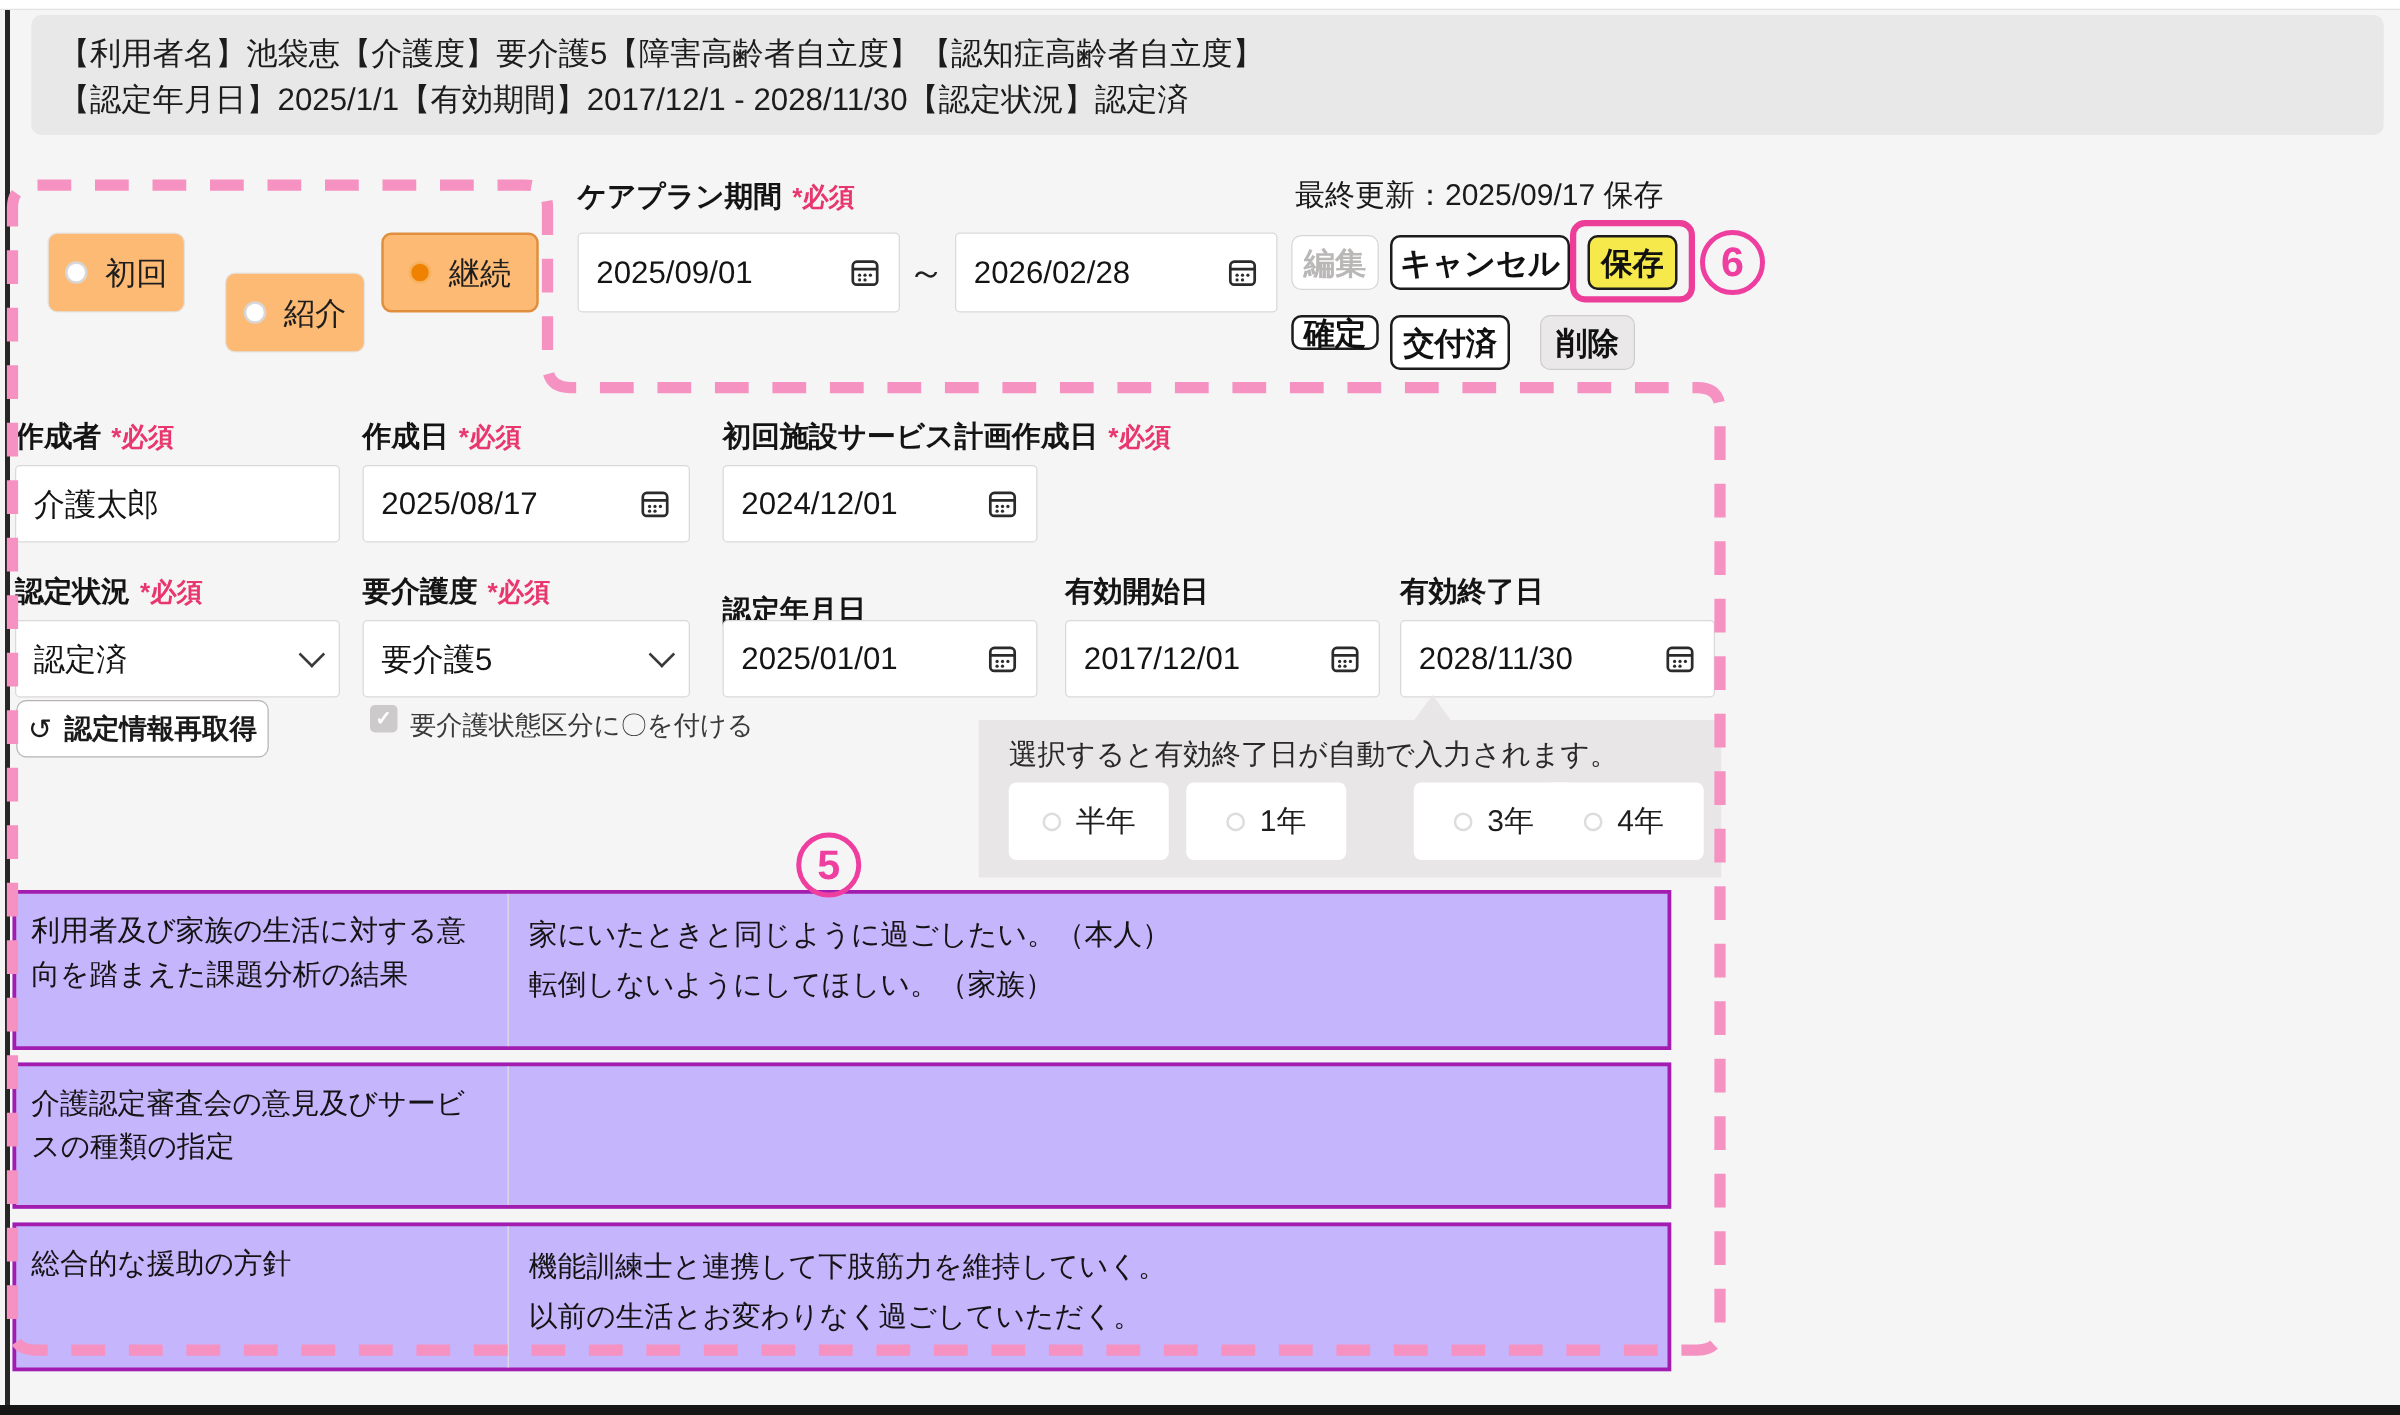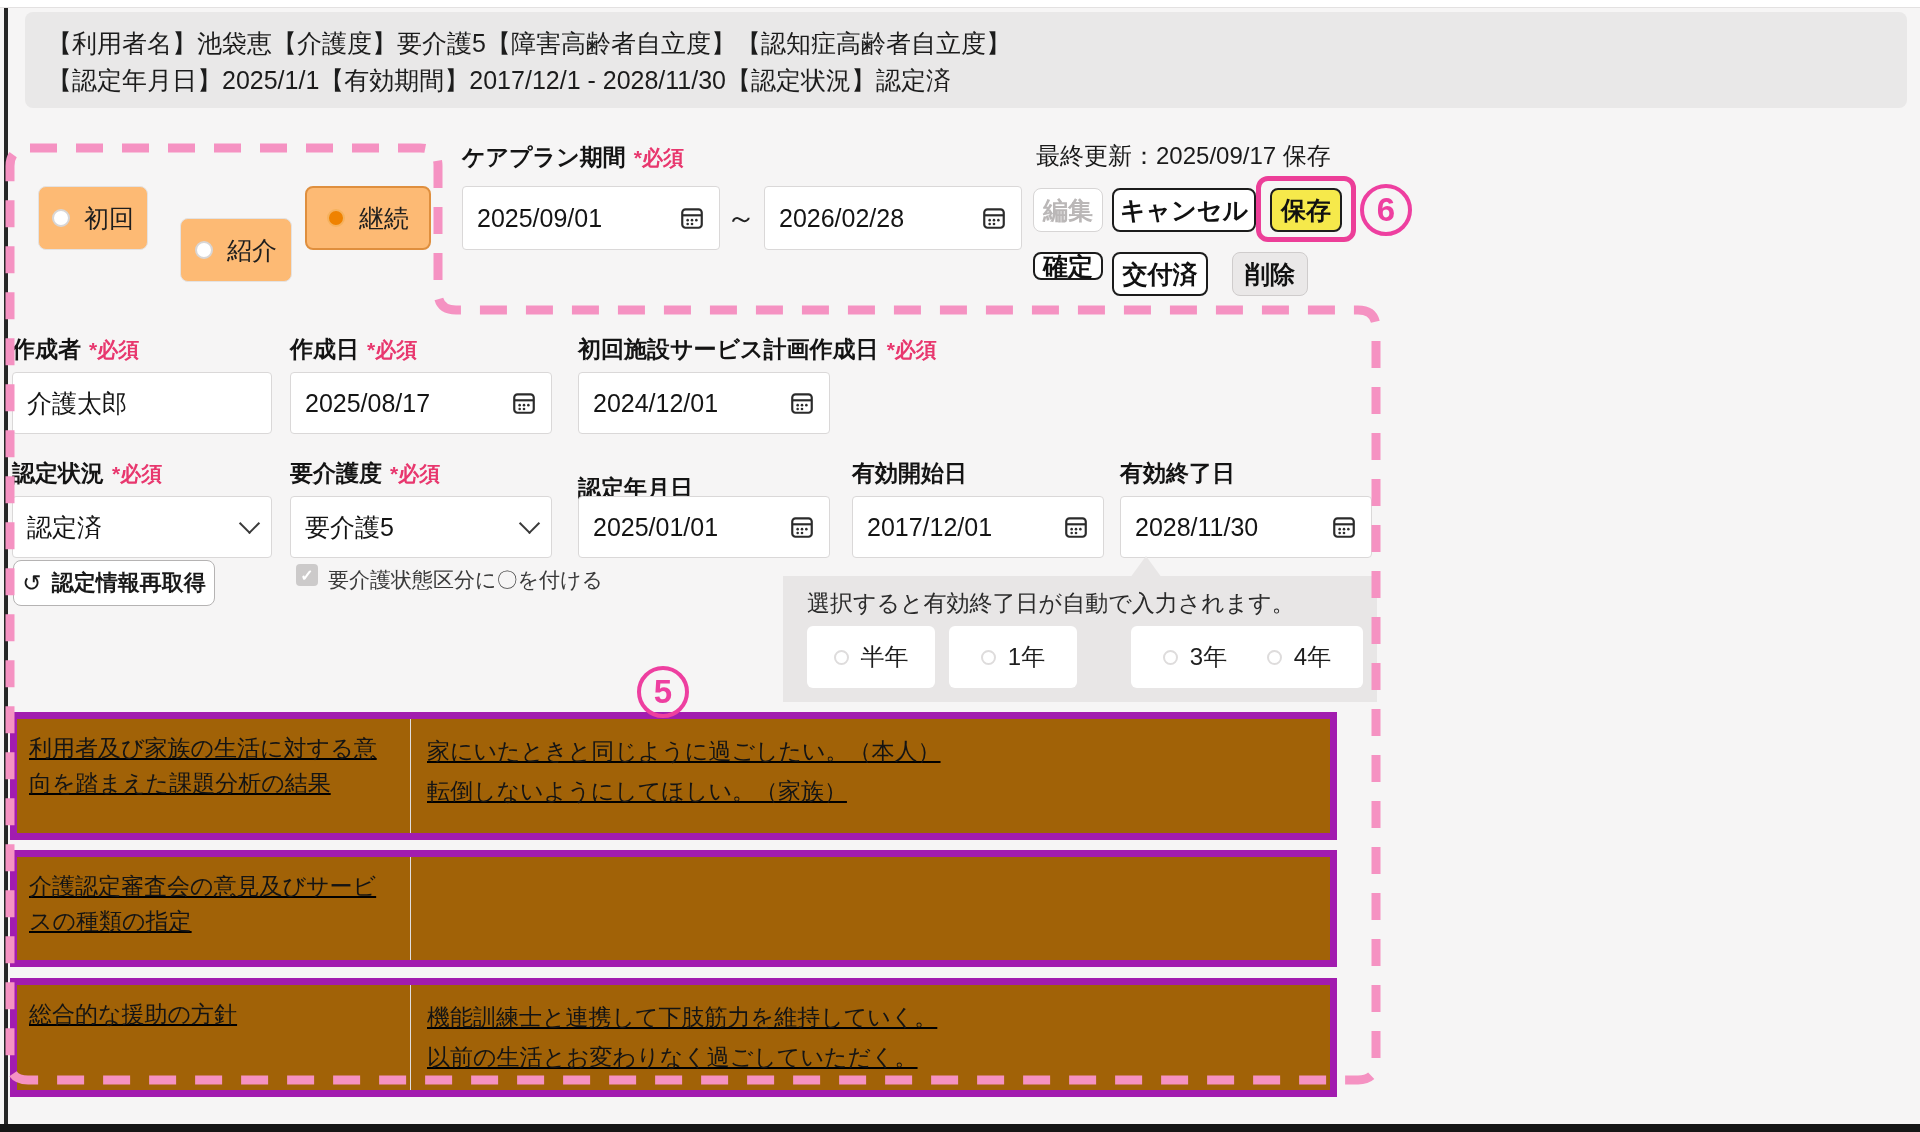--- a/index.html
+++ b/index.html
@@ -50,21 +50,21 @@
   .cblabel{font-size:21px;font-weight:500;color:#3a3a3a;white-space:nowrap;text-align:right;}
 
   .tooltip{background:#e8e6e6;}
   .tooltip .ttext{position:absolute;left:24px;top:12px;font-size:23px;color:#2a2a2a;white-space:nowrap;}
   .tarrow{width:0;height:0;border-left:16px solid transparent;border-right:16px solid transparent;
     border-bottom:22px solid #e8e6e6;}
   .tchip{position:absolute;top:50px;width:128px;height:62px;background:#fff;border-radius:6px;display:flex;
     align-items:center;justify-content:center;gap:12px;font-size:24px;font-weight:500;color:#1e1e1e;}
   .tradio{width:15px;height:15px;border-radius:50%;border:2px solid #dedcdc;background:#fff;box-sizing:border-box;}
 
-  .trow{background:#a16207;border:7px solid #a21caf;display:flex;text-decoration:underline;}
+  .trow{background:#c4b5fd;border:3px solid #a21caf;display:flex;}
   .tlabel{width:369px;flex:0 0 auto;border-right:1px solid #e0dede;padding:12px 12px;font-size:23px;
     line-height:35px;color:#141414;}
   .tvalue{flex:1;padding:12px 16px;font-size:23px;line-height:40px;color:#141414;}
 
   svg.overlay{position:absolute;left:0;top:0;pointer-events:none;z-index:50;}
 </style>
 </head>
 <body>
 
 <div class="page">

